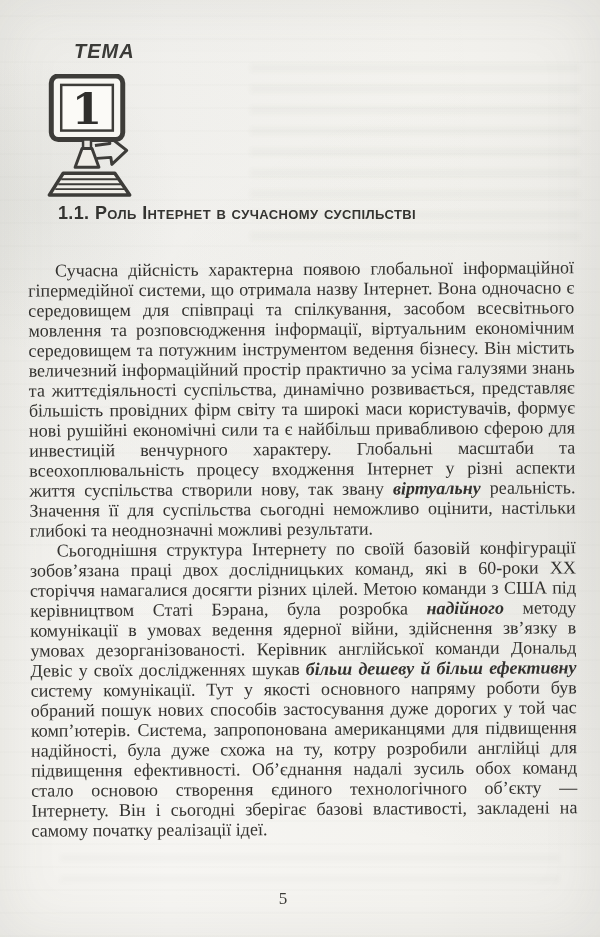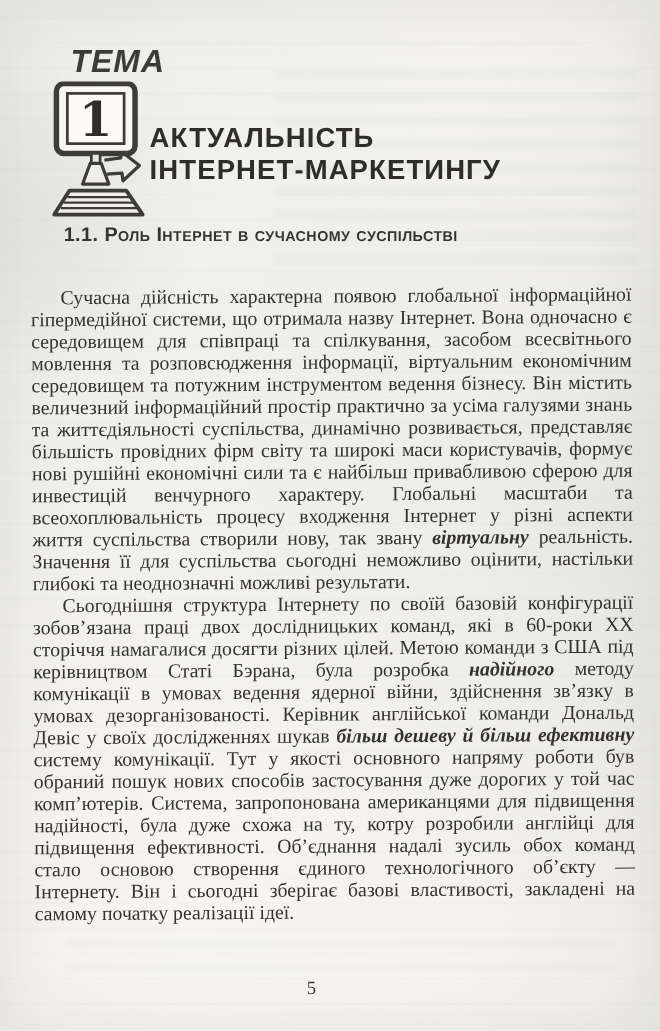--- a/index.html
+++ b/index.html
@@ -20,23 +20,23 @@
       repeating-linear-gradient(0deg, rgba(120,125,110,0.018) 0 2px, transparent 2px 23px);
   }
   .ghost{
     position:absolute;pointer-events:none;filter:blur(2.2px);opacity:.4;
     background:repeating-linear-gradient(0deg, rgba(108,116,100,0.10) 0 8px, transparent 8px 21px);
   }
   .ghost-a{left:250px;top:55px;width:330px;height:185px;}
   .ghost-b{left:60px;top:845px;width:500px;height:38px;opacity:.3;}
 
   .tema{
-    position:absolute;left:64px;top:40px;
+    position:absolute;left:74px;top:40px;
     font-family:"Liberation Sans",sans-serif;font-style:italic;font-weight:600;
-    font-size:29px;color:#3b3b38;letter-spacing:1px;
+    font-size:20px;color:#3b3b38;letter-spacing:1px;
   }
   .theme-icon{position:absolute;left:42px;top:74px;width:96px;height:132px;}
   .chapter-title{
     position:absolute;left:136px;top:112px;
     font-family:"Liberation Sans",sans-serif;font-weight:bold;
     font-size:25px;line-height:29px;color:#2e2d2b;letter-spacing:1px;
   }
   .section-heading{
     position:absolute;left:0;top:203px;width:474px;text-align:center;
     font-family:"Liberation Sans",sans-serif;font-weight:bold;
@@ -73,24 +73,20 @@
     <rect x="16" y="11" width="52" height="46" fill="#fbfaf7" stroke="#3d3c39" stroke-width="2.5"></rect>
     <text x="42" y="50" font-size="44" font-weight="bold" text-anchor="middle" fill="#2f2e2c" font-family="DejaVu Serif, serif">1</text>
 
     <path d="M38 66 L46 66 L46 75 L38 75 Z" fill="#e7e5df" stroke="#3d3c39" stroke-width="2.5"></path>
     <path d="M30 94 L54 94 L47 75 L37 75 Z" fill="#efede7" stroke="#3d3c39" stroke-width="3" stroke-linejoin="round"></path>
 
     <path d="M18 100 L70 100 L85 122 L4 122 Z" fill="#f1efe9" stroke="#3d3c39" stroke-width="3.5" stroke-linejoin="round"></path>
     <path d="M16 106 L74 106 M13 111 L78 111 M10 116 L81 116" stroke="#3d3c39" stroke-width="2"></path>
   </svg>
 
-  <div class="chapter-title">
-    <div>АКТУАЛЬНІСТЬ</div>
-    <div>ІНТЕРНЕТ-МАРКЕТИНГУ</div>
-  </div>
 
   <div class="section-heading">1.1. Роль Інтернет в сучасному суспільстві</div>
 
   <div class="body-text">
       <p class="body-par"><span>Сучасна дійсність характерна появою глобальної інформаційної гіпермедійної системи, що отримала назву Інтернет. Вона одночасно є середовищем для співпраці та спілкування, засобом всесвітнього мовлення та розповсюдження інформації, віртуальним економічним середовищем та потужним інструментом ведення бізнесу. Він містить величезний інформаційний простір практично за усіма галузями знань та життєдіяльності суспільства, динамічно розвивається, представляє більшість провідних фірм світу та широкі маси користувачів, формує нові рушійні економічні сили та є найбільш привабливою сферою для инвестицій венчурного характеру. Глобальні масштаби та всеохоплювальність процесу входження Інтернет у різні аспекти життя суспільства створили нову, так звану </span><span class="em-i">віртуальну</span><span> реальність. Значення її для суспільства сьогодні неможливо оцінити, настільки глибокі та неоднозначні можливі результати.</span></p>
       <p class="body-par"><span>Сьогоднішня структура Інтернету по своїй базовій конфігурації зобов’язана праці двох дослідницьких команд, які в 60-роки XX сторіччя намагалися досягти різних цілей. Метою команди з США під керівництвом Статі Бэрана, була розробка </span><span class="em-bi">надійного</span><span> методу комунікації в умовах ведення ядерної війни, здійснення зв’язку в умовах дезорганізованості. Керівник англійської команди Дональд Девіс у своїх дослідженнях шукав </span><span class="em-bi">більш дешеву й більш ефективну</span><span> систему комунікації. Тут у якості основного напряму роботи був обраний пошук нових способів застосування дуже дорогих у той час комп’ютерів. Система, запропонована американцями для підвищення надійності, була дуже схожа на ту, котру розробили англійці для підвищення ефективності. Об’єднання надалі зусиль обох команд стало основою створення єдиного технологічного об’єкту — Інтернету. Він і сьогодні зберігає базові властивості, закладені на самому початку реалізації ідеї.</span></p>
     </div>
 
   <div class="page-number">5</div>
 </div>

